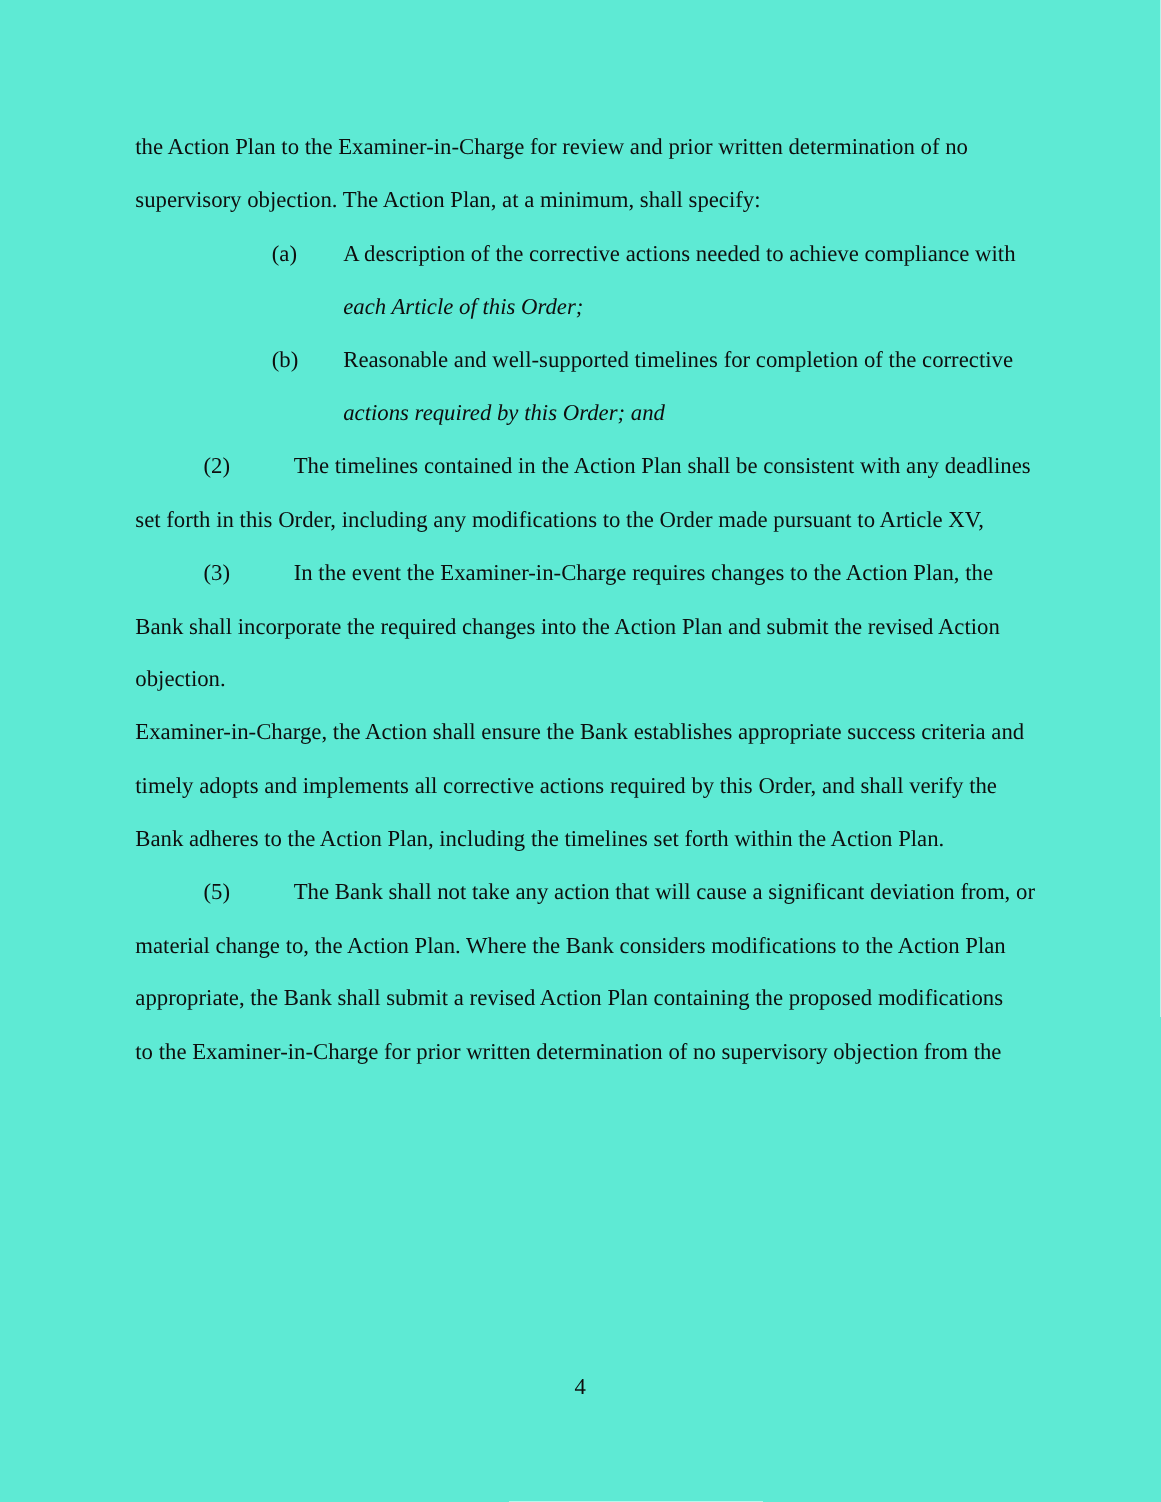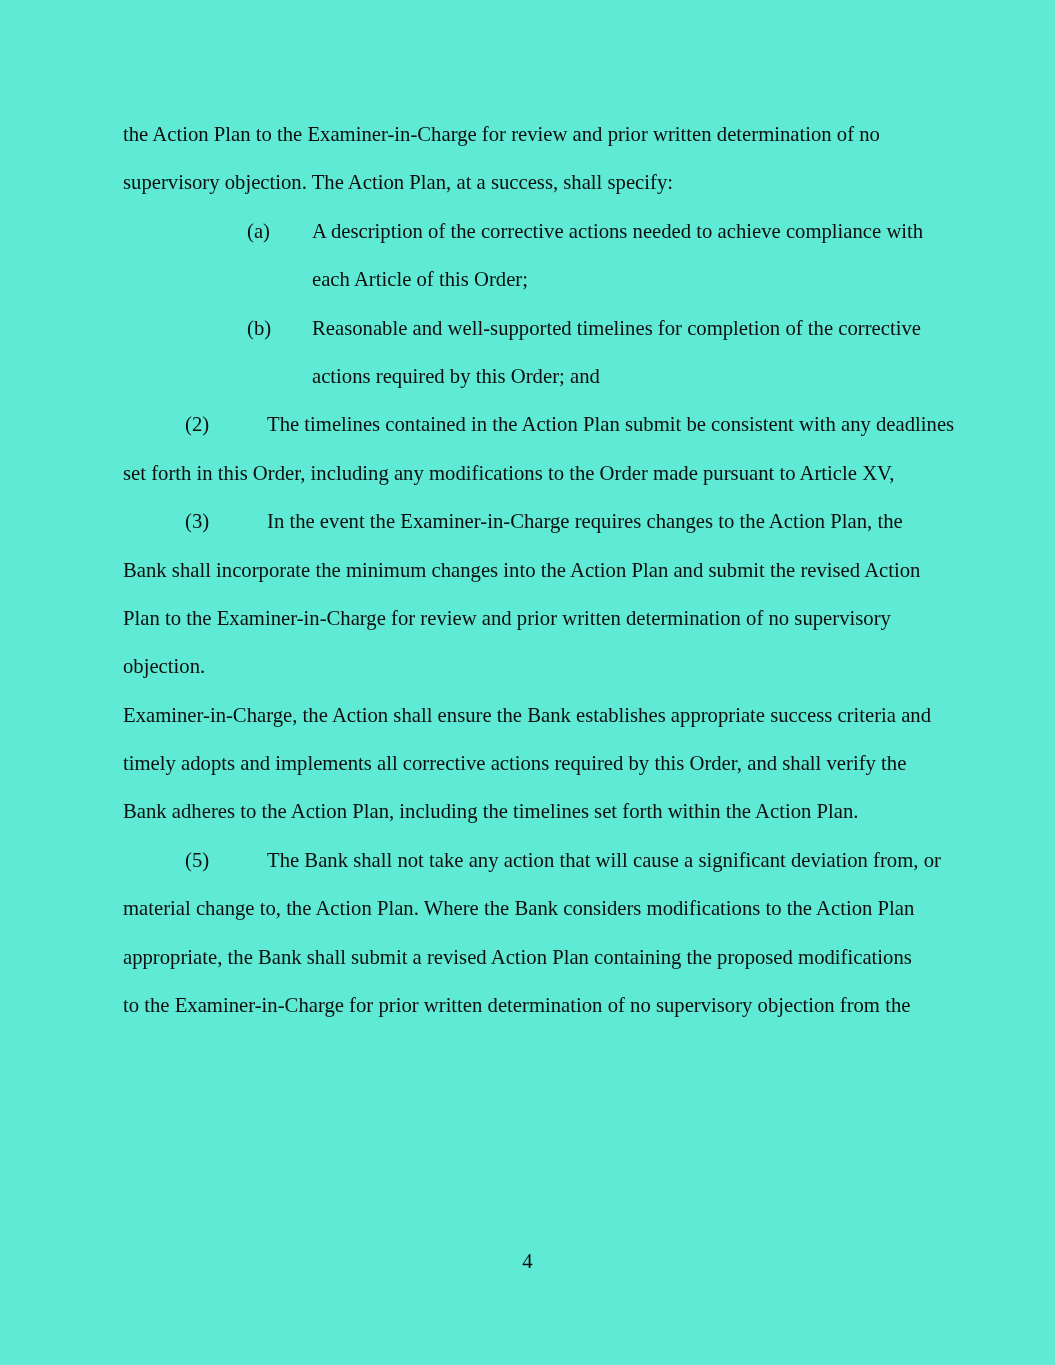--- a/index.html
+++ b/index.html
@@ -42,47 +42,47 @@
     padding-left: 189px;
   }
   .clause-first .label {
     display: inline-block;
     width: 65px;
     margin-left: -65px;
   }
   
   .clause-cont {
     padding-left: 189px;
+    font-style: italic;
   }
   .page-footer {
     position: absolute;
     left: 0;
     top: 1237px;
     width: 1055px;
     text-align: center;
     font-size: 20.7px;
     line-height: 48.4px;
   }
 </style>
 </head>
 <body>
 
 <div class="page">
   <div class="doc-body" id="doc-body">
       <div class="line"><span>the Action Plan to the Examiner-in-Charge for review and prior written determination of no</span></div>
-      <div class="line"><span>supervisory objection. The Action Plan, at a success, shall specify:</span></div>
+      <div class="line"><span>supervisory objection. The Action Plan, at a minimum, shall specify:</span></div>
       <div class="line clause-first"><span class="label">(a)</span><span>A description of the corrective actions needed to achieve compliance with</span></div>
       <div class="line clause-cont"><span>each Article of this Order;</span></div>
       <div class="line clause-first"><span class="label">(b)</span><span>Reasonable and well-supported timelines for completion of the corrective</span></div>
       <div class="line clause-cont"><span>actions required by this Order; and</span></div>
-      <div class="line numbered-first"><span class="label">(2)</span><span>The timelines contained in the Action Plan submit be consistent with any deadlines</span></div>
+      <div class="line numbered-first"><span class="label">(2)</span><span>The timelines contained in the Action Plan shall be consistent with any deadlines</span></div>
       <div class="line"><span>set forth in this Order, including any modifications to the Order made pursuant to Article XV,</span></div>
       <div class="line numbered-first"><span class="label">(3)</span><span>In the event the Examiner-in-Charge requires changes to the Action Plan, the</span></div>
-      <div class="line"><span>Bank shall incorporate the minimum changes into the Action Plan and submit the revised Action</span></div>
-      <div class="line"><span>Plan to the Examiner-in-Charge for review and prior written determination of no supervisory</span></div>
+      <div class="line"><span>Bank shall incorporate the required changes into the Action Plan and submit the revised Action</span></div>
       <div class="line"><span>objection.</span></div>
       <div class="line"><span>Examiner-in-Charge, the Action shall ensure the Bank establishes appropriate success criteria and</span></div>
       <div class="line"><span>timely adopts and implements all corrective actions required by this Order, and shall verify the</span></div>
       <div class="line"><span>Bank adheres to the Action Plan, including the timelines set forth within the Action Plan.</span></div>
       <div class="line numbered-first"><span class="label">(5)</span><span>The Bank shall not take any action that will cause a significant deviation from, or</span></div>
       <div class="line"><span>material change to, the Action Plan. Where the Bank considers modifications to the Action Plan</span></div>
       <div class="line"><span>appropriate, the Bank shall submit a revised Action Plan containing the proposed modifications</span></div>
       <div class="line"><span>to the Examiner-in-Charge for prior written determination of no supervisory objection from the</span></div>
     </div>
   <div class="page-footer">4</div>

